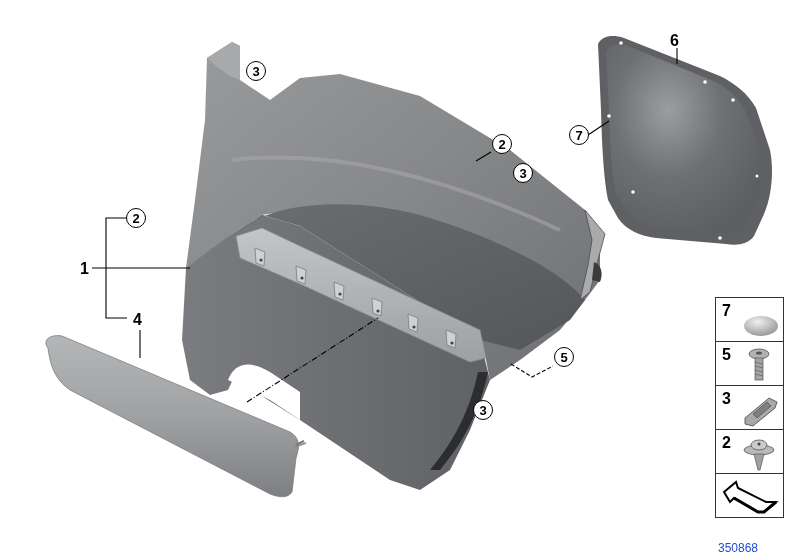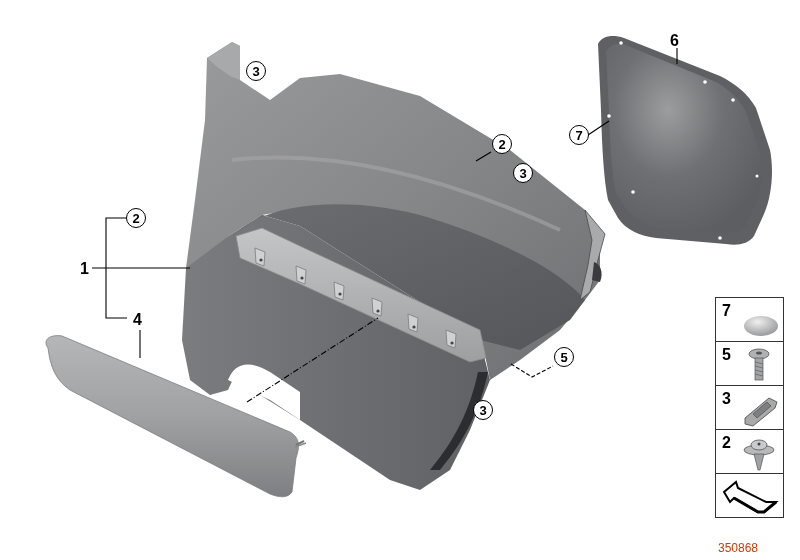--- a/index.html
+++ b/index.html
@@ -5,21 +5,21 @@
     html, body { margin: 0; padding: 0; background: #ffffff; }
     body { width: 800px; height: 560px; position: relative; overflow: hidden; font-family: "Liberation Sans", sans-serif; }
     #stage { position: absolute; left: 0; top: 0; width: 800px; height: 560px; }
     .callout-circle { position: absolute; width: 20px; height: 20px; border: 1.6px solid #000; border-radius: 50%; background: #fff; box-sizing: border-box; display: flex; align-items: center; justify-content: center; font-weight: bold; font-size: 13px; color: #000; line-height: 1; }
     .callout-plain { position: absolute; font-weight: bold; font-size: 16px; color: #000; line-height: 1; }
     .legend { position: absolute; left: 715px; top: 298px; width: 69px; }
     .legend-cell { position: relative; width: 69px; height: 45px; border: 1px solid #333; box-sizing: border-box; margin-top: -1px; background: #fff; }
     .legend-num { position: absolute; left: 6px; top: 4px; font-weight: bold; font-size: 16px; color: #000; }
     .legend-icon { position: absolute; right: 4px; top: 4px; width: 40px; height: 38px; }
     .legend-arrow { position: absolute; left: 4px; top: 4px; width: 60px; height: 36px; }
-    .diagram-id { position: absolute; left: 718px; top: 541px; font-size: 12px; color: #c2410c; }
+    .diagram-id { position: absolute; left: 718px; top: 541px; font-size: 12px; color: #1d4ed8; }
   </style>
 </head>
 <body>
 
 <div id="stage">
   <svg width="800" height="560" viewBox="0 0 800 560" style="position:absolute;left:0;top:0;">
     <defs>
       <linearGradient id="panelGrad" x1="0" y1="0" x2="1" y2="1">
         <stop offset="0" stop-color="#9a9b9d"></stop>
         <stop offset="0.5" stop-color="#868789"></stop>

